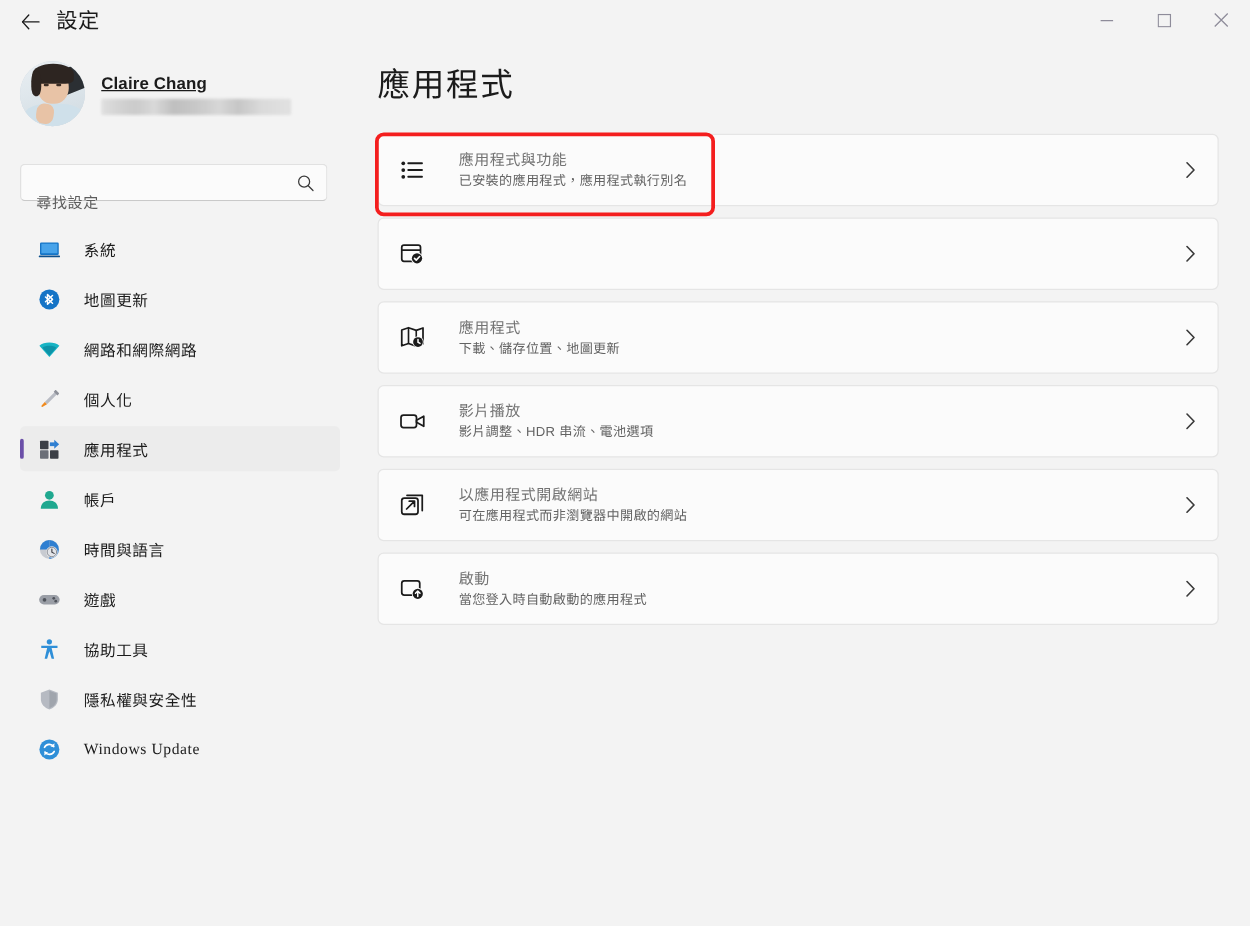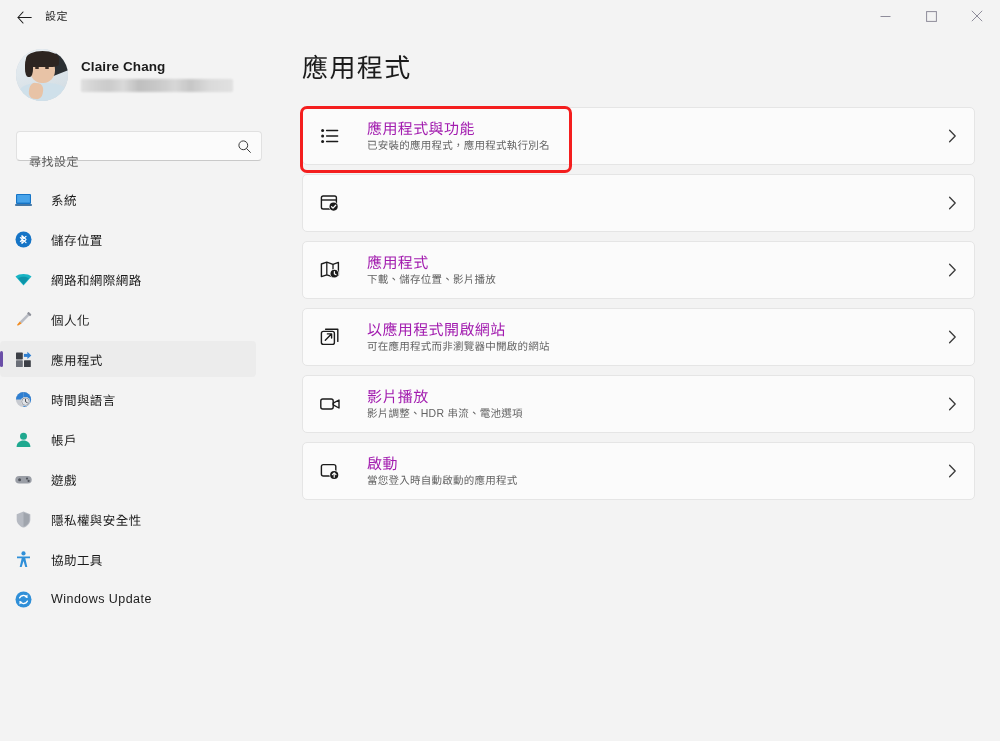--- a/index.html
+++ b/index.html
@@ -36,21 +36,21 @@
     left: 10px; top: 5px;
     width: 28px; height: 24px;
     display: flex; align-items: center; justify-content: center;
     border-radius: 4px;
     cursor: pointer;
   }
   .back-btn svg { display: block; }
   .titlebar-title {
     position: absolute;
     left: 45px; top: 8px;
-    font-size: 11px;
+    font-size: 17px;
     color: #1b1b1b;
     letter-spacing: .4px;
     line-height: 17px;
   }
   .wincontrols {
     position: absolute;
     right: 0; top: 0;
     display: flex;
     height: 32px;
   }
@@ -148,20 +148,21 @@
     display: flex;
     flex-direction: column;
     justify-content: center;
     gap: 5px;
   }
   .profile-name {
     font-size: 13.5px;
     font-weight: bold;
     color: #1b1b1b;
     letter-spacing: .1px;
+    text-decoration: underline;
   }
   .profile-email-redacted {
     width: 152px;
     height: 13px;
     border-radius: 1px;
     background:
       linear-gradient(90deg,
         #dedede 0%, #d3d3d3 8%, #c9c9c9 18%, #d8d8d8 28%,
         #bdbdbd 38%, #c6c6c6 50%, #d6d6d6 62%,
         #c4c4c4 72%, #d9d9d9 84%, #e0e0e0 100%);
@@ -192,22 +193,23 @@
     color: #1b1b1b;
     letter-spacing: .5px;
     margin-top: 32px;
   }
   .searchbox input::placeholder { color: #5d5d5d; opacity: 1; }
   .search-icon { flex: 0 0 auto; display: flex; }
 
   
   .navlist {
     position: absolute;
-    left: 0; top: 148px;
+    left: 16px; top: 148px;
     width: 256px;
+    font-family: Liberation Serif, serif;
   }
   .navitem {
     position: relative;
     height: 36px;
     display: flex;
     align-items: center;
     border-radius: 4px;
     padding-left: 13px;
     margin-bottom: 4px;
     cursor: pointer;
@@ -275,24 +277,25 @@
     display: flex; align-items: center; justify-content: center;
     color: #1b1b1b;
   }
   .card-text {
     margin-left: 25px;
     display: flex;
     flex-direction: column;
     gap: 3px;
   }
   .card-title {
-    font-size: 15px;
-    color: #a21caf;
+    font-size: 12px;
+    color: #737373;
     letter-spacing: .4px;
     line-height: 15px;
+    font-family: Liberation Serif, serif;
   }
   .card-sub {
     font-size: 10.5px;
     color: #636363;
     letter-spacing: .25px;
     line-height: 13px;
   }
   .card-chevron {
     position: absolute;
     right: 17px; top: 50%;
@@ -389,21 +392,21 @@
       </div>
 
       <div class="navitem">
         <span class="nav-icon">
           <svg width="19" height="19" viewBox="0 0 19 19">
             <circle cx="9.5" cy="9.5" r="8" fill="#1574c6"></circle>
             <path d="M8 5.6 L12 9.5 L8 13.4 V5.6 Z" fill="none" stroke="#fff" stroke-width="1.2" stroke-linejoin="round"></path>
             <path d="M6.4 7.6 L12 12.6 M6.4 11.4 L12 6.4" stroke="#fff" stroke-width="1.2" stroke-linecap="round"></path>
           </svg>
         </span>
-        <span class="nav-label">儲存位置</span>
+        <span class="nav-label">地圖更新</span>
       </div>
 
       <div class="navitem">
         <span class="nav-icon">
           <svg width="19" height="19" viewBox="0 0 19 19">
             <path d="M1.5 6.5 C5 3.2 14 3.2 17.5 6.5 L9.5 15.5 Z" fill="#18b4c4"></path>
             <path d="M4 8.2 C6.4 6.1 12.6 6.1 15 8.2 L9.5 14.5 Z" fill="#0d93a8"></path>
           </svg>
         </span>
         <span class="nav-label">網路和網際網路</span>
@@ -424,76 +427,76 @@
         <span class="nav-icon">
           <svg width="19" height="19" viewBox="0 0 19 19">
             <rect x="2" y="2.6" width="6.8" height="6.8" rx=".6" fill="#3c3f46"></rect>
             <rect x="2" y="10.2" width="6.8" height="6.8" rx=".6" fill="#6b6f78"></rect>
             <rect x="10" y="10.2" width="6.8" height="6.8" rx=".6" fill="#3c3f46"></rect>
             <path d="M13.4 1.8 L17.3 5.4 L13.4 9 Z" fill="#2f7fd1"></path>
             <rect x="9.9" y="3.9" width="4" height="3" fill="#2f7fd1"></rect>
           </svg>
         </span>
         <span class="nav-label">應用程式</span>
+      </div>
+
+      <div class="navitem">
+        <span class="nav-icon">
+          <svg width="19" height="19" viewBox="0 0 19 19">
+            <circle cx="9.5" cy="6.2" r="3.5" fill="#1fa88f"></circle>
+            <path d="M2.6 17 C2.6 12.6 5.8 10.4 9.5 10.4 C13.2 10.4 16.4 12.6 16.4 17 Z" fill="#1fa88f"></path>
+          </svg>
+        </span>
+        <span class="nav-label">帳戶</span>
       </div>
 
       <div class="navitem">
         <span class="nav-icon">
           <svg width="19" height="19" viewBox="0 0 19 19">
             <circle cx="9.5" cy="9.5" r="7.6" fill="#c8cbd1"></circle>
             <path d="M9.5 1.9 A7.6 7.6 0 0 1 9.5 17.1 Z" fill="#2f7fd1"></path>
             <path d="M2 9.5 A7.6 7.6 0 0 1 9.5 1.9 L9.5 9.5 Z" fill="#2f7fd1"></path>
             <circle cx="11.5" cy="11.6" r="4.6" fill="#f3f3f3"></circle>
             <circle cx="11.5" cy="11.6" r="3.8" fill="#e2e4e8" stroke="#7b7f88" stroke-width=".7"></circle>
             <path d="M11.5 9.2 V11.7 L13.3 12.7" stroke="#3a3d44" stroke-width=".9" fill="none" stroke-linecap="round"></path>
           </svg>
         </span>
         <span class="nav-label">時間與語言</span>
       </div>
 
       <div class="navitem">
         <span class="nav-icon">
           <svg width="19" height="19" viewBox="0 0 19 19">
-            <circle cx="9.5" cy="6.2" r="3.5" fill="#1fa88f"></circle>
-            <path d="M2.6 17 C2.6 12.6 5.8 10.4 9.5 10.4 C13.2 10.4 16.4 12.6 16.4 17 Z" fill="#1fa88f"></path>
-          </svg>
-        </span>
-        <span class="nav-label">帳戶</span>
-      </div>
-
-      <div class="navitem">
-        <span class="nav-icon">
-          <svg width="19" height="19" viewBox="0 0 19 19">
             <rect x="1.3" y="6" width="16.4" height="7.6" rx="3.8" fill="#9a9ea6"></rect>
             <circle cx="5.6" cy="9.8" r="1.5" fill="#4f535b"></circle>
             <circle cx="13" cy="8.6" r="1.1" fill="#4f535b"></circle>
             <circle cx="14.6" cy="10.9" r="1.1" fill="#4f535b"></circle>
           </svg>
         </span>
         <span class="nav-label">遊戲</span>
       </div>
 
       <div class="navitem">
         <span class="nav-icon">
           <svg width="19" height="19" viewBox="0 0 19 19">
+            <circle cx="9.5" cy="3.4" r="2.1" fill="#2f8fd8"></circle>
+            <path d="M3 6.6 H16 V8.3 H11.3 L13.3 17 H11.3 L9.5 11 L7.7 17 H5.7 L7.7 8.3 H3 Z" fill="#2f8fd8"></path>
+          </svg>
+        </span>
+        <span class="nav-label">協助工具</span>
+      </div>
+
+      <div class="navitem">
+        <span class="nav-icon">
+          <svg width="19" height="19" viewBox="0 0 19 19">
             <path d="M9.5 1.6 L16.3 4.2 V9.4 C16.3 13.4 13.3 16.3 9.5 17.6 C5.7 16.3 2.7 13.4 2.7 9.4 V4.2 Z" fill="#b6bac2"></path>
             <path d="M9.5 2.6 L15.3 4.8 V9.4 C15.3 12.9 12.8 15.4 9.5 16.6 Z" fill="#a0a5ad"></path>
           </svg>
         </span>
         <span class="nav-label">隱私權與安全性</span>
-      </div>
-
-      <div class="navitem">
-        <span class="nav-icon">
-          <svg width="19" height="19" viewBox="0 0 19 19">
-            <circle cx="9.5" cy="3.4" r="2.1" fill="#2f8fd8"></circle>
-            <path d="M3 6.6 H16 V8.3 H11.3 L13.3 17 H11.3 L9.5 11 L7.7 17 H5.7 L7.7 8.3 H3 Z" fill="#2f8fd8"></path>
-          </svg>
-        </span>
-        <span class="nav-label">協助工具</span>
       </div>
 
       <div class="navitem">
         <span class="nav-icon">
           <svg width="19" height="19" viewBox="0 0 19 19">
             <circle cx="9.5" cy="9.5" r="8" fill="#2f8fd8"></circle>
             <path d="M13 7.3 A4.3 4.3 0 0 0 5.6 7.9" stroke="#fff" stroke-width="1.3" fill="none" stroke-linecap="round"></path>
             <path d="M6 11.7 A4.3 4.3 0 0 0 13.4 11.1" stroke="#fff" stroke-width="1.3" fill="none" stroke-linecap="round"></path>
             <path d="M13.6 4.6 L13.3 7.8 L10.4 7.1 Z" fill="#fff"></path>
             <path d="M5.4 14.4 L5.7 11.2 L8.6 11.9 Z" fill="#fff"></path>
@@ -552,59 +555,59 @@
           <svg width="22" height="22" viewBox="0 0 22 22" fill="none">
             <path d="M2.4 5 L7.8 3.2 L14 5.3 L19.4 3.4 V16 L14 17.9 L7.8 15.8 L2.4 17.6 Z" stroke="#1b1b1b" stroke-width="1.4" stroke-linejoin="round"></path>
             <path d="M7.8 3.2 V15.8 M14 5.3 V17.9" stroke="#1b1b1b" stroke-width="1.3"></path>
             <circle cx="15.4" cy="14.6" r="4.6" fill="#fbfbfb"></circle>
             <circle cx="15.4" cy="14.6" r="3.9" fill="#1b1b1b"></circle>
             <path d="M15.4 12.6 V14.8 L17 15.7" stroke="#fbfbfb" stroke-width="1.2" fill="none" stroke-linecap="round"></path>
           </svg>
         </span>
         <span class="card-text">
           <span class="card-title">應用程式</span>
-          <span class="card-sub">下載、儲存位置、影片播放</span>
+          <span class="card-sub">下載、儲存位置、地圖更新</span>
         </span>
         <span class="card-chevron">
           <svg width="9" height="14" viewBox="0 0 9 14" fill="none">
             <path d="M1.6 1.2 L7.2 7 L1.6 12.8" stroke="#3a3a3a" stroke-width="1.3" stroke-linecap="round" stroke-linejoin="round"></path>
           </svg>
         </span>
       </div>
 
+
+      <div class="card">
+        <span class="card-icon">
+          <svg width="22" height="22" viewBox="0 0 22 22" fill="none">
+            <rect x="1.8" y="6" width="12.4" height="10" rx="2" stroke="#1b1b1b" stroke-width="1.4"></rect>
+            <path d="M14.2 10.2 L20 7 V15 L14.2 11.8 Z" stroke="#1b1b1b" stroke-width="1.4" stroke-linejoin="round"></path>
+          </svg>
+        </span>
+        <span class="card-text">
+          <span class="card-title">影片播放</span>
+          <span class="card-sub">影片調整、HDR 串流、電池選項</span>
+        </span>
+        <span class="card-chevron">
+          <svg width="9" height="14" viewBox="0 0 9 14" fill="none">
+            <path d="M1.6 1.2 L7.2 7 L1.6 12.8" stroke="#3a3a3a" stroke-width="1.3" stroke-linecap="round" stroke-linejoin="round"></path>
+          </svg>
+        </span>
+      </div>
 
       <div class="card">
         <span class="card-icon">
           <svg width="22" height="22" viewBox="0 0 22 22" fill="none">
             <rect x="2.4" y="5.4" width="13" height="13" rx="2" stroke="#1b1b1b" stroke-width="1.4"></rect>
             <path d="M6.6 3.2 H18.8 V15.4" stroke="#1b1b1b" stroke-width="1.4" stroke-linecap="round" stroke-linejoin="round"></path>
             <path d="M6.3 14.2 L12.4 8.1 M8.4 7.9 H12.6 V12.1" stroke="#1b1b1b" stroke-width="1.4" stroke-linecap="round" stroke-linejoin="round"></path>
           </svg>
         </span>
         <span class="card-text">
           <span class="card-title">以應用程式開啟網站</span>
           <span class="card-sub">可在應用程式而非瀏覽器中開啟的網站</span>
-        </span>
-        <span class="card-chevron">
-          <svg width="9" height="14" viewBox="0 0 9 14" fill="none">
-            <path d="M1.6 1.2 L7.2 7 L1.6 12.8" stroke="#3a3a3a" stroke-width="1.3" stroke-linecap="round" stroke-linejoin="round"></path>
-          </svg>
-        </span>
-      </div>
-
-      <div class="card">
-        <span class="card-icon">
-          <svg width="22" height="22" viewBox="0 0 22 22" fill="none">
-            <rect x="1.8" y="6" width="12.4" height="10" rx="2" stroke="#1b1b1b" stroke-width="1.4"></rect>
-            <path d="M14.2 10.2 L20 7 V15 L14.2 11.8 Z" stroke="#1b1b1b" stroke-width="1.4" stroke-linejoin="round"></path>
-          </svg>
-        </span>
-        <span class="card-text">
-          <span class="card-title">影片播放</span>
-          <span class="card-sub">影片調整、HDR 串流、電池選項</span>
         </span>
         <span class="card-chevron">
           <svg width="9" height="14" viewBox="0 0 9 14" fill="none">
             <path d="M1.6 1.2 L7.2 7 L1.6 12.8" stroke="#3a3a3a" stroke-width="1.3" stroke-linecap="round" stroke-linejoin="round"></path>
           </svg>
         </span>
       </div>
 
       <div class="card">
         <span class="card-icon">

